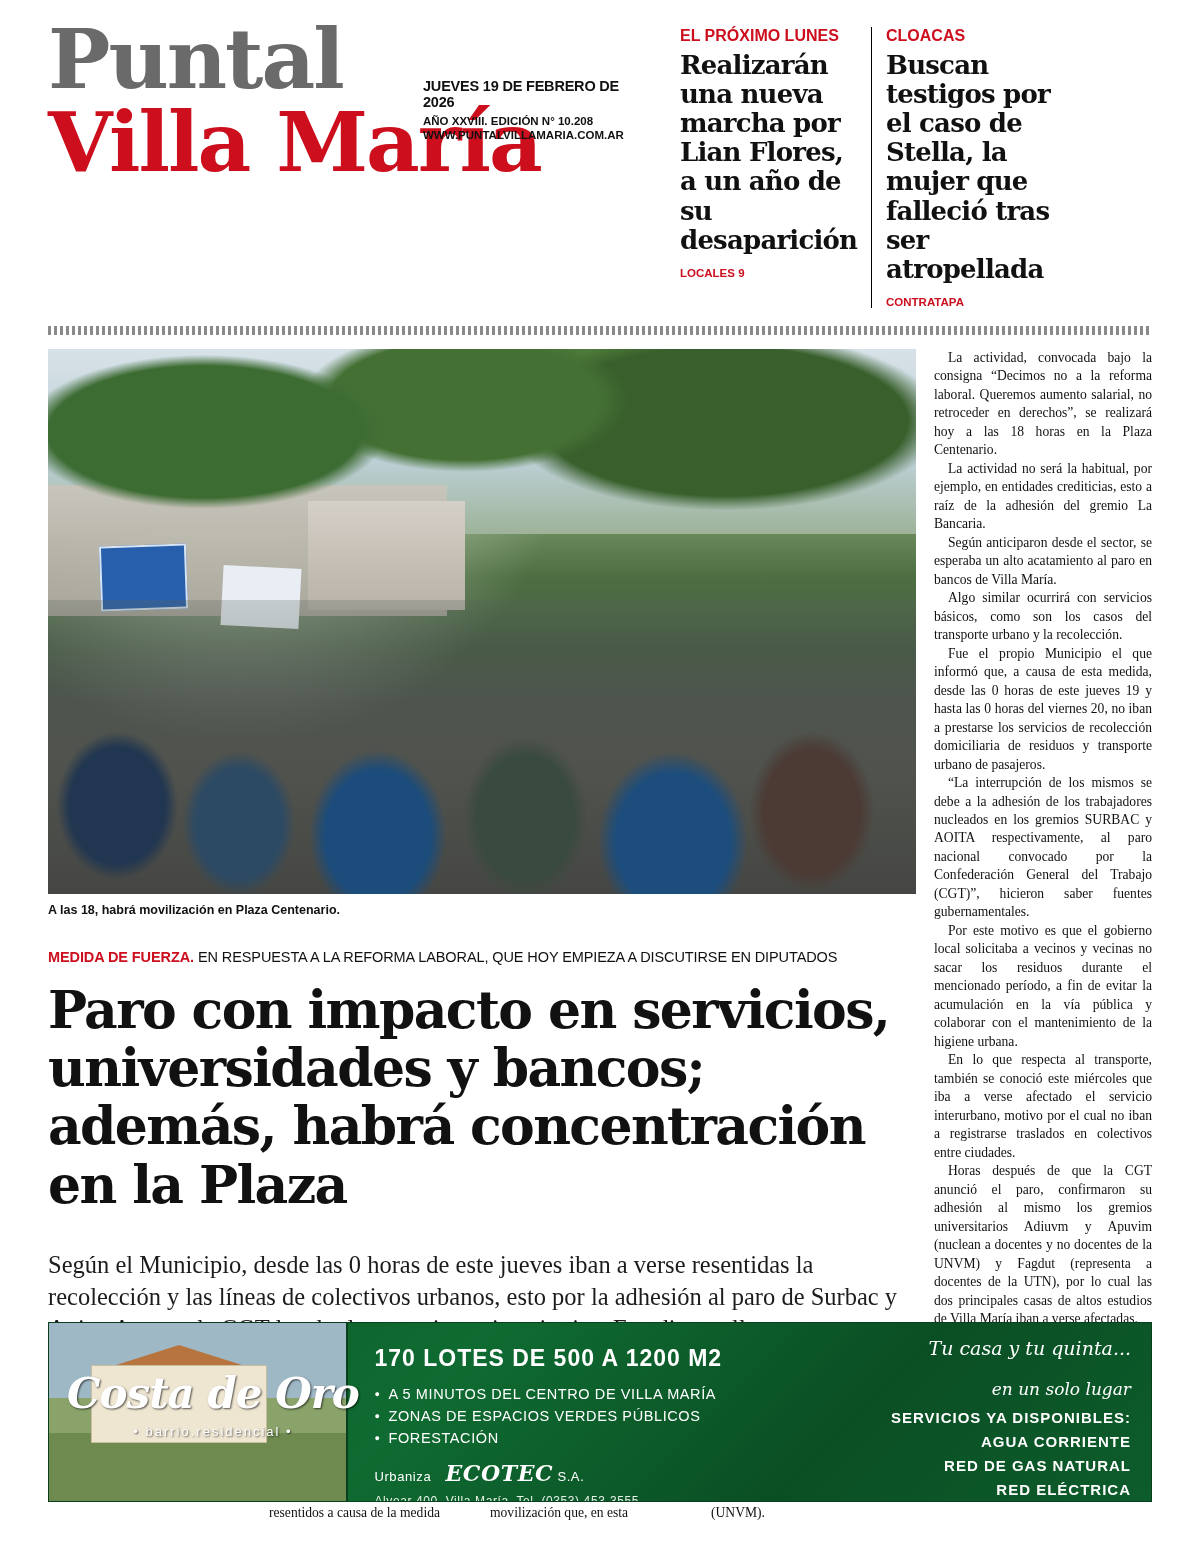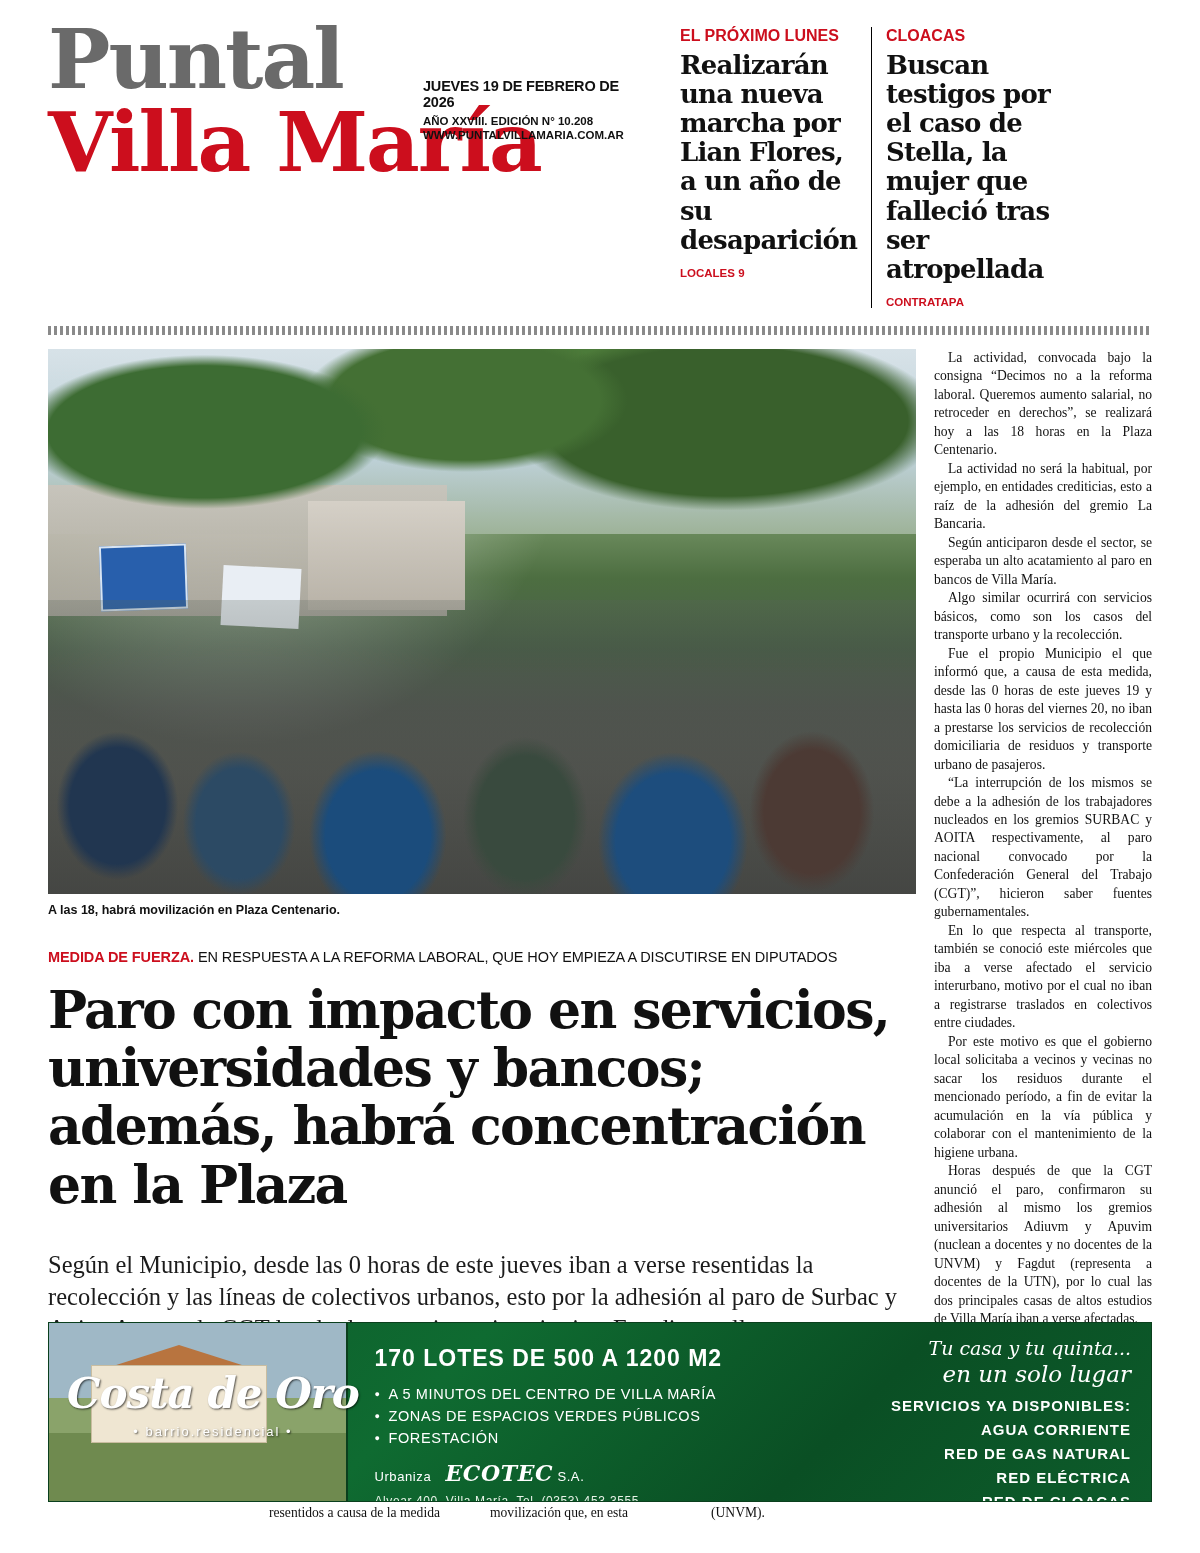--- a/index.html
+++ b/index.html
@@ -318,23 +318,23 @@
   .ad-right { width:324px; padding:14px 20px 0 0; text-align:right; color:#fff; }
   .ad-slogan1 {
     font-family:"DejaVu Serif", serif;
     font-style:italic;
     font-size:19px;
     color:#ffffff;
   }
   .ad-slogan2 {
     font-family:"DejaVu Serif", serif;
     font-style:italic;
-    font-size:23px;
-    color:#ffffff;
-    margin-top:2px;
+    font-size:17px;
+    color:#ffffff;
+    margin-top:20px;
   }
   .ad-serv-title {
     font-family:"Liberation Sans", sans-serif;
     font-weight:bold;
     font-size:15px;
     letter-spacing:1px;
     color:#ffffff;
     margin-top:10px;
   }
   .ad-serv {
@@ -426,22 +426,22 @@
     </div>
 
     <div class="right-col">
       <div class="rail">
         <p>La actividad, convocada bajo la consigna “Decimos no a la reforma laboral. Queremos aumento salarial, no retroceder en derechos”, se realizará hoy a las 18 horas en la Plaza Centenario.</p>
         <p>La actividad no será la habitual, por ejemplo, en entidades crediticias, esto a raíz de la adhesión del gremio La Bancaria.</p>
         <p>Según anticiparon desde el sector, se esperaba un alto acatamiento al paro en bancos de Villa María.</p>
         <p>Algo similar ocurrirá con servicios básicos, como son los casos del transporte urbano y la recolección.</p>
         <p>Fue el propio Municipio el que informó que, a causa de esta medida, desde las 0 horas de este jueves 19 y hasta las 0 horas del viernes 20, no iban a prestarse los servicios de recolección domiciliaria de residuos y transporte urbano de pasajeros.</p>
         <p>“La interrupción de los mismos se debe a la adhesión de los trabajadores nucleados en los gremios SURBAC y AOITA respectivamente, al paro nacional convocado por la Confederación General del Trabajo (CGT)”, hicieron saber fuentes gubernamentales.</p>
+        <p>Por este motivo es que el gobierno local solicitaba a vecinos y vecinas no sacar los residuos durante el mencionado período, a fin de evitar la acumulación en la vía pública y colaborar con el mantenimiento de la higiene urbana.</p>
         <p>En lo que respecta al transporte, también se conoció este miércoles que iba a verse afectado el servicio interurbano, motivo por el cual no iban a registrarse traslados en colectivos entre ciudades.</p>
-        <p>Por este motivo es que el gobierno local solicitaba a vecinos y vecinas no sacar los residuos durante el mencionado período, a fin de evitar la acumulación en la vía pública y colaborar con el mantenimiento de la higiene urbana.</p>
         <p>Horas después de que la CGT anunció el paro, confirmaron su adhesión al mismo los gremios universitarios Adiuvm y Apuvim (nuclean a docentes y no docentes de la UNVM) y Fagdut (representa a docentes de la UTN), por lo cual las dos principales casas de altos estudios de Villa María iban a verse afectadas.</p>
         <p>El paro también iba a sentirse este jueves en colegios de la ciudad, aún cuando las clases no dieron inicio de manera formal.</p>
         <p>Según se pudo conocer, algunos establecimientos habían organizado para hoy talleres docentes, jornadas que en algunos caso fueron reprogramadas por el paro.</p>
       </div>
     </div>
 
   </div>
 
   <div class="ad">
     <div class="ad-photo">

